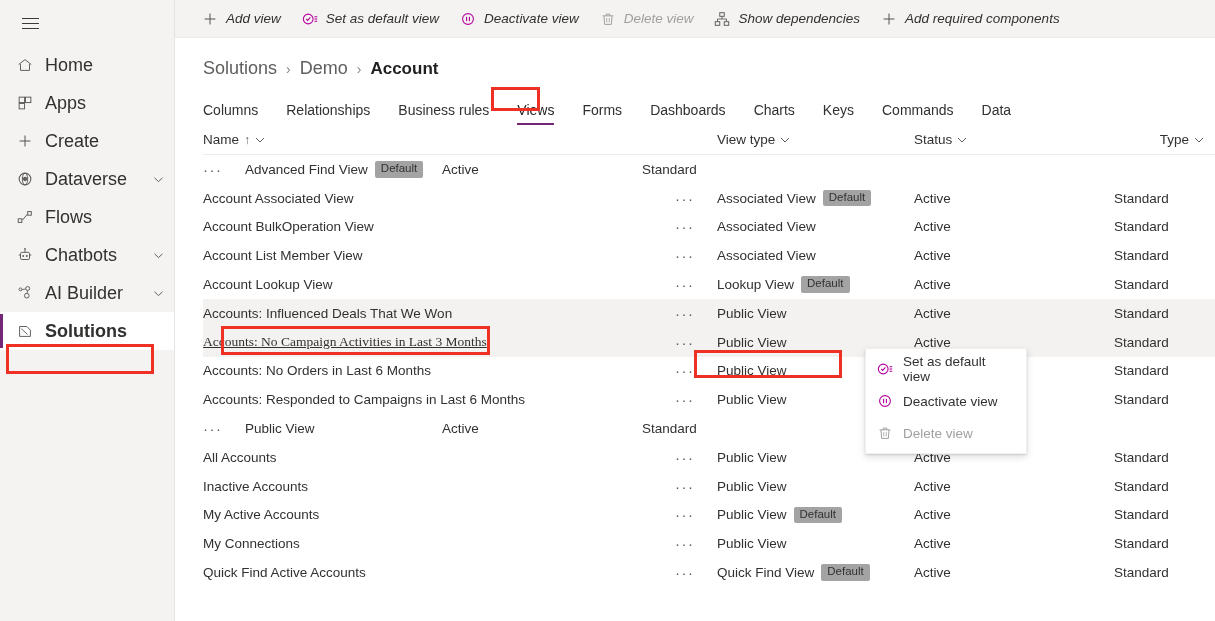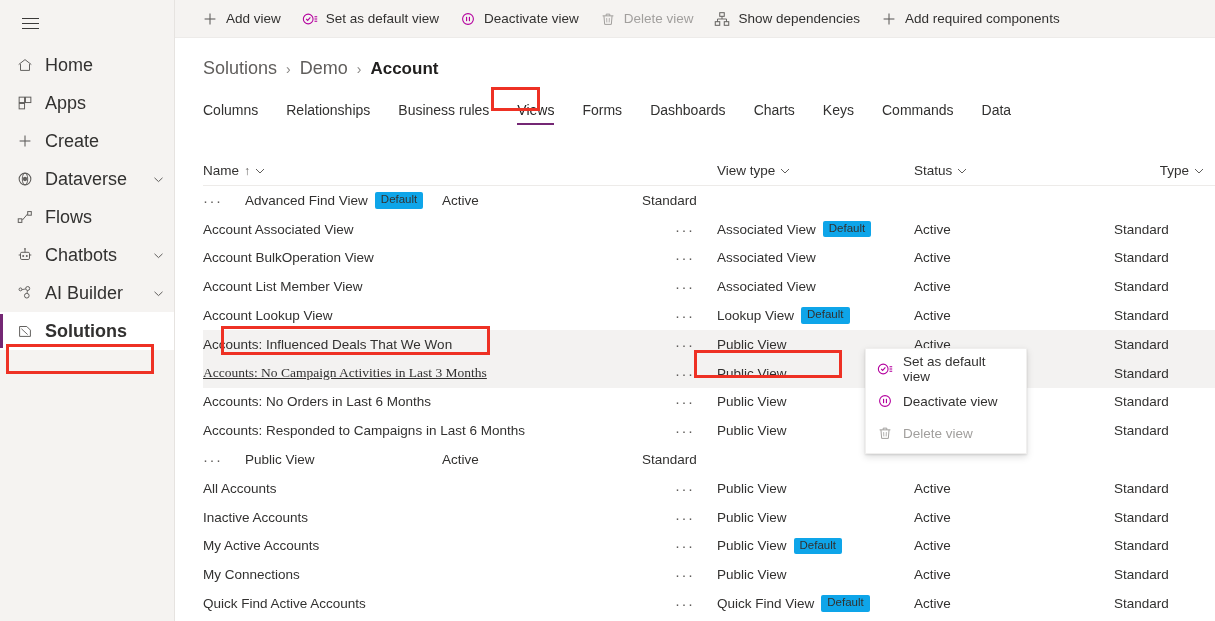--- a/index.html
+++ b/index.html
@@ -64,20 +64,21 @@
 
   
   #main { flex: 1 1 auto; position: relative; height: 621px; background: #ffffff; }
 
   #toolbar {
     height: 38px;
     background: #f5f3f1;
     display: flex; align-items: center;
     padding-left: 16px;
     border-bottom: 1px solid #edebe9;
+    font-style: italic;
   }
   .tb-item {
     display: flex; align-items: center;
     height: 38px;
     padding: 0 10px;
     font-size: 13.5px;
     color: #323130;
     cursor: pointer;
     white-space: nowrap;
   }
@@ -116,21 +117,21 @@
     white-space: nowrap;
   }
   .tab.active { color: #201f1e; }
   .tab.active::after {
     content: ""; position: absolute;
     left: 0; right: 0; bottom: 0;
     height: 2px; background: #742774;
   }
 
   
-  #grid { margin-top: 31px; position: relative; }
+  #grid { position: relative; }
   .grid-head {
     display: flex; align-items: center;
     height: 30px;
     border-bottom: 1px solid #edebe9;
     padding-right: 10px;
   }
   .gh {
     font-size: 13.5px; color: #323130;
     display: flex; align-items: center; gap: 5px;
     cursor: pointer;
@@ -155,21 +156,21 @@
   .grid-row.hl { background: #f3f2f1; }
   .cell { overflow: hidden; white-space: nowrap; }
   .cell-name { padding-left: 0; }
   .grid-row.hover .cell-name span.nm { text-decoration: underline; font-family: Liberation Serif, serif; }
   .ellipsis {
     color: #605e5c; font-size: 15px; letter-spacing: 1.5px;
     user-select: none;
   }
   .vt-wrap { display: flex; align-items: center; gap: 7px; }
   .badge {
-    background: #0ea5e9;
+    background: #a3a3a3;
     color: #323130;
     font-size: 11.5px;
     padding: 2px 6px 3px 6px;
     border-radius: 2px;
     line-height: 1;
     white-space: nowrap;
   }
 
   
   #ctxmenu {

